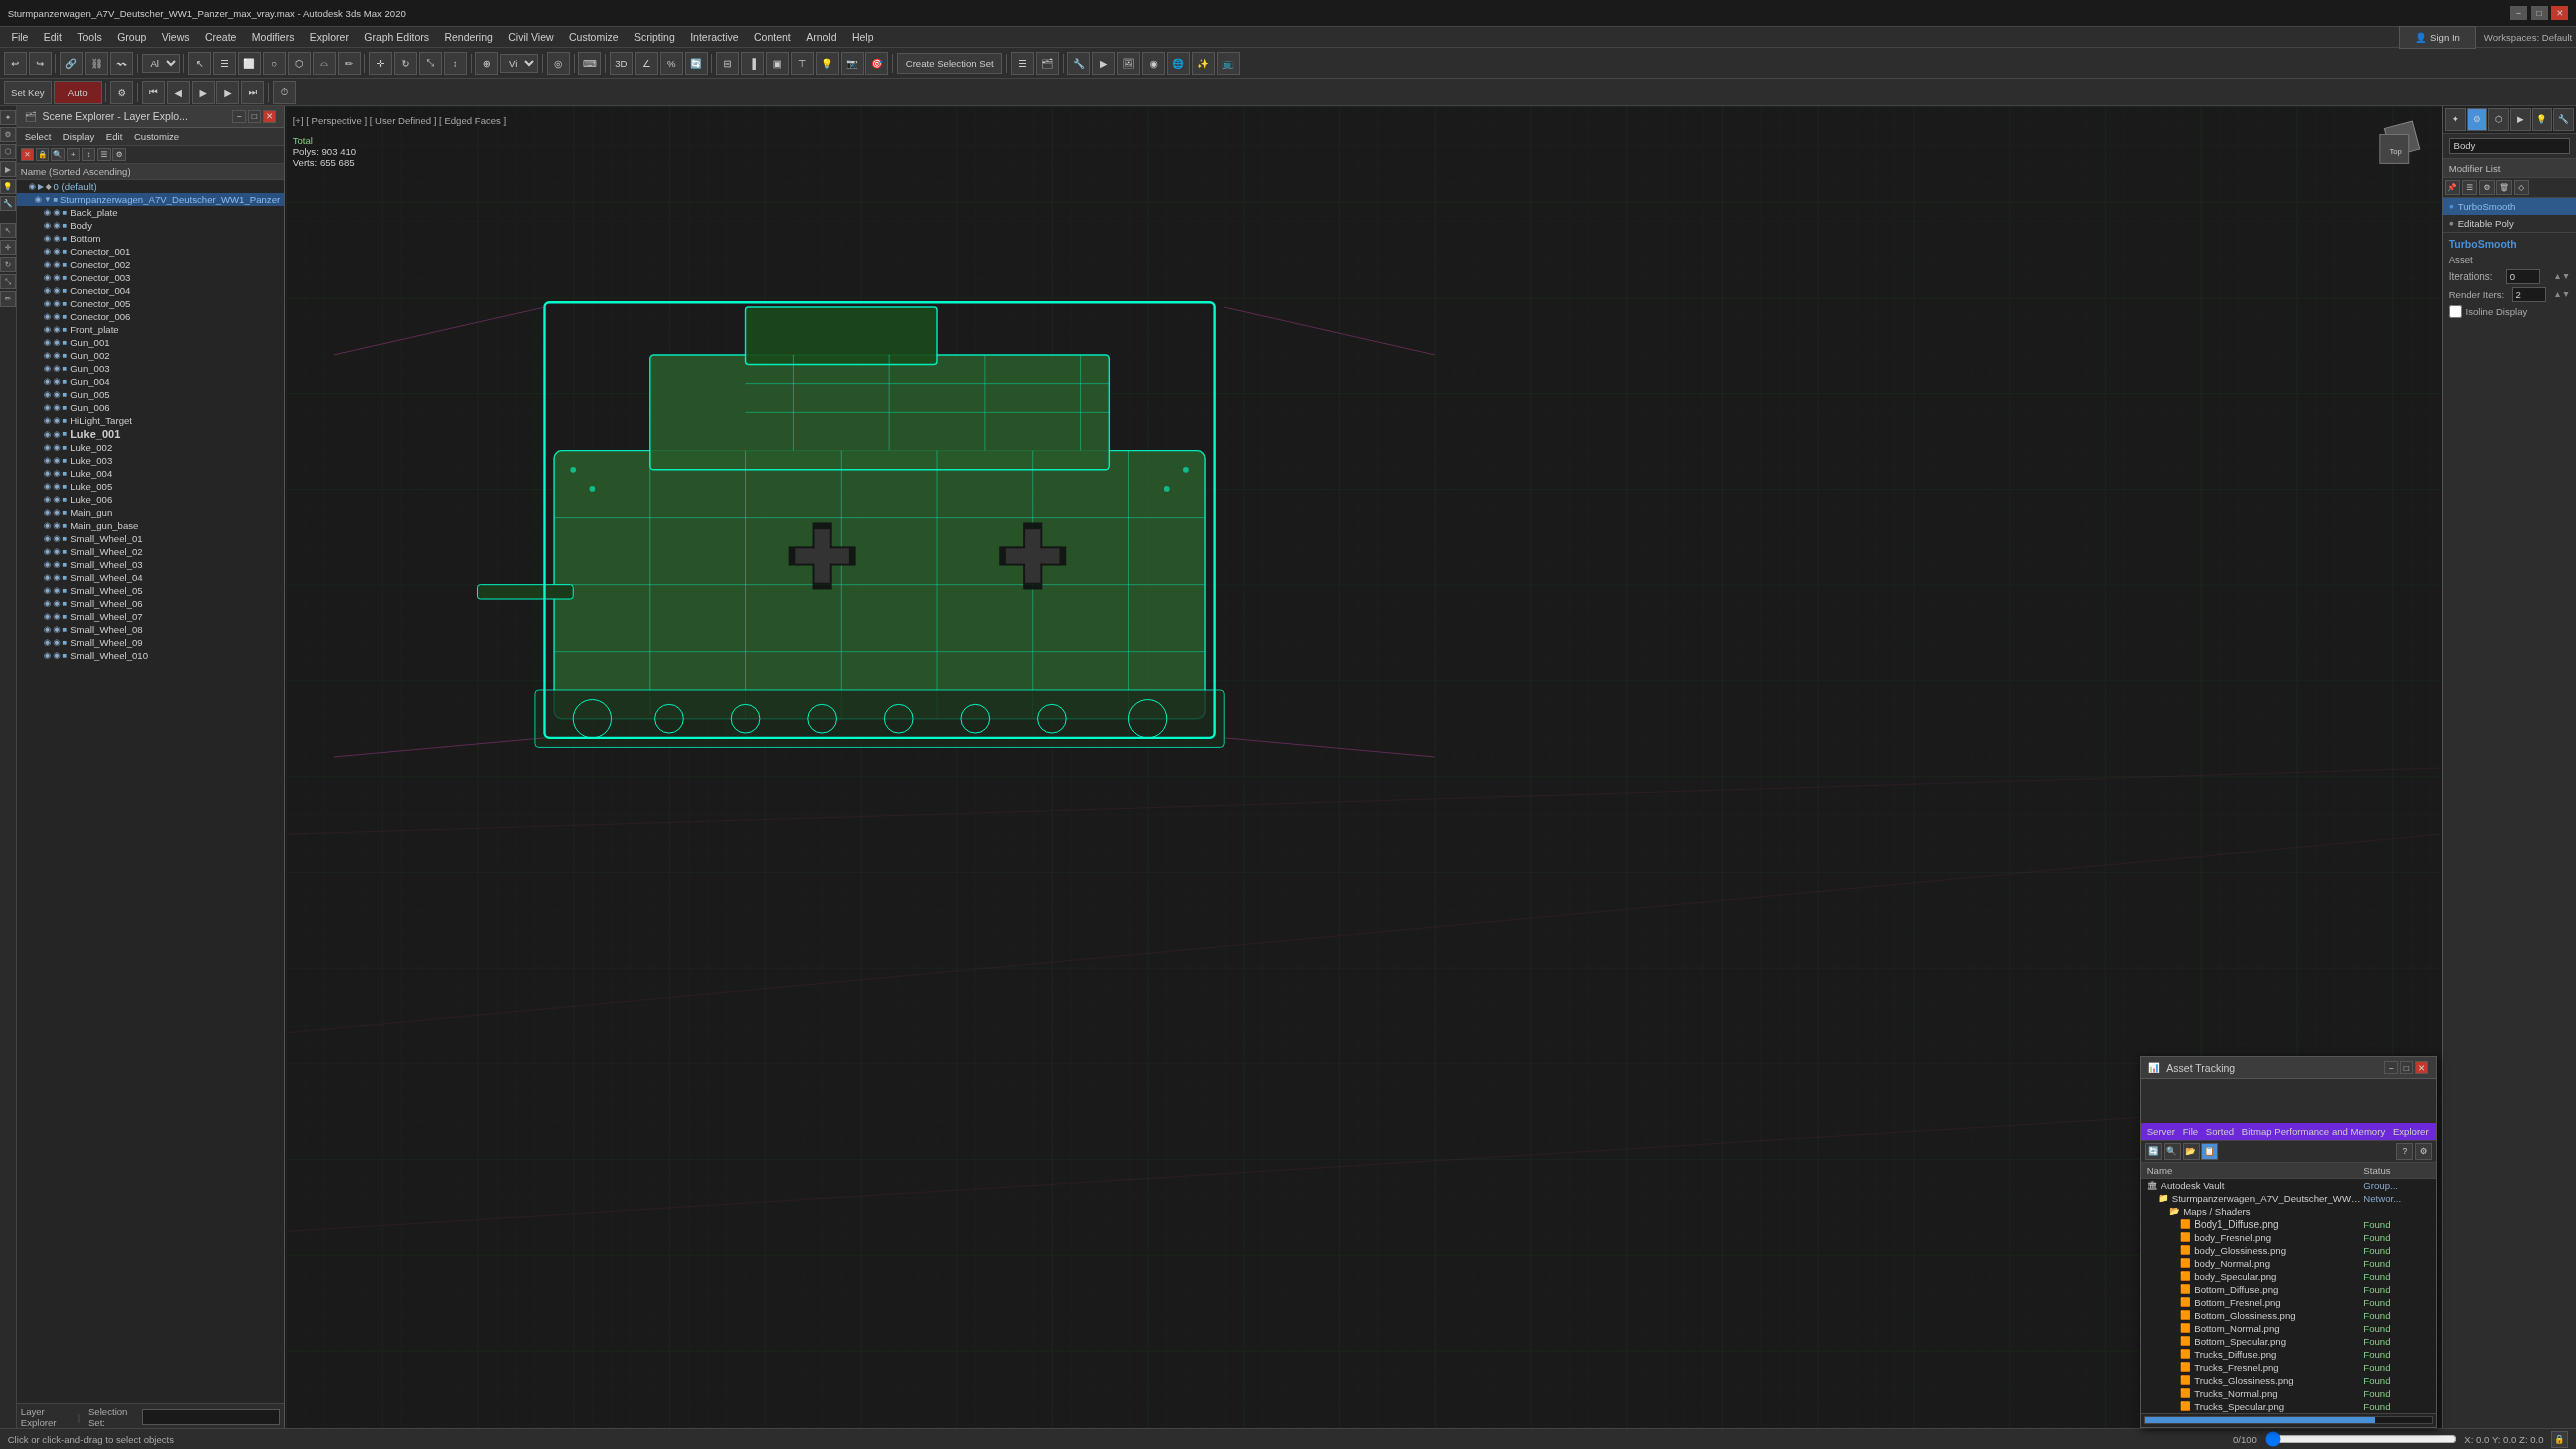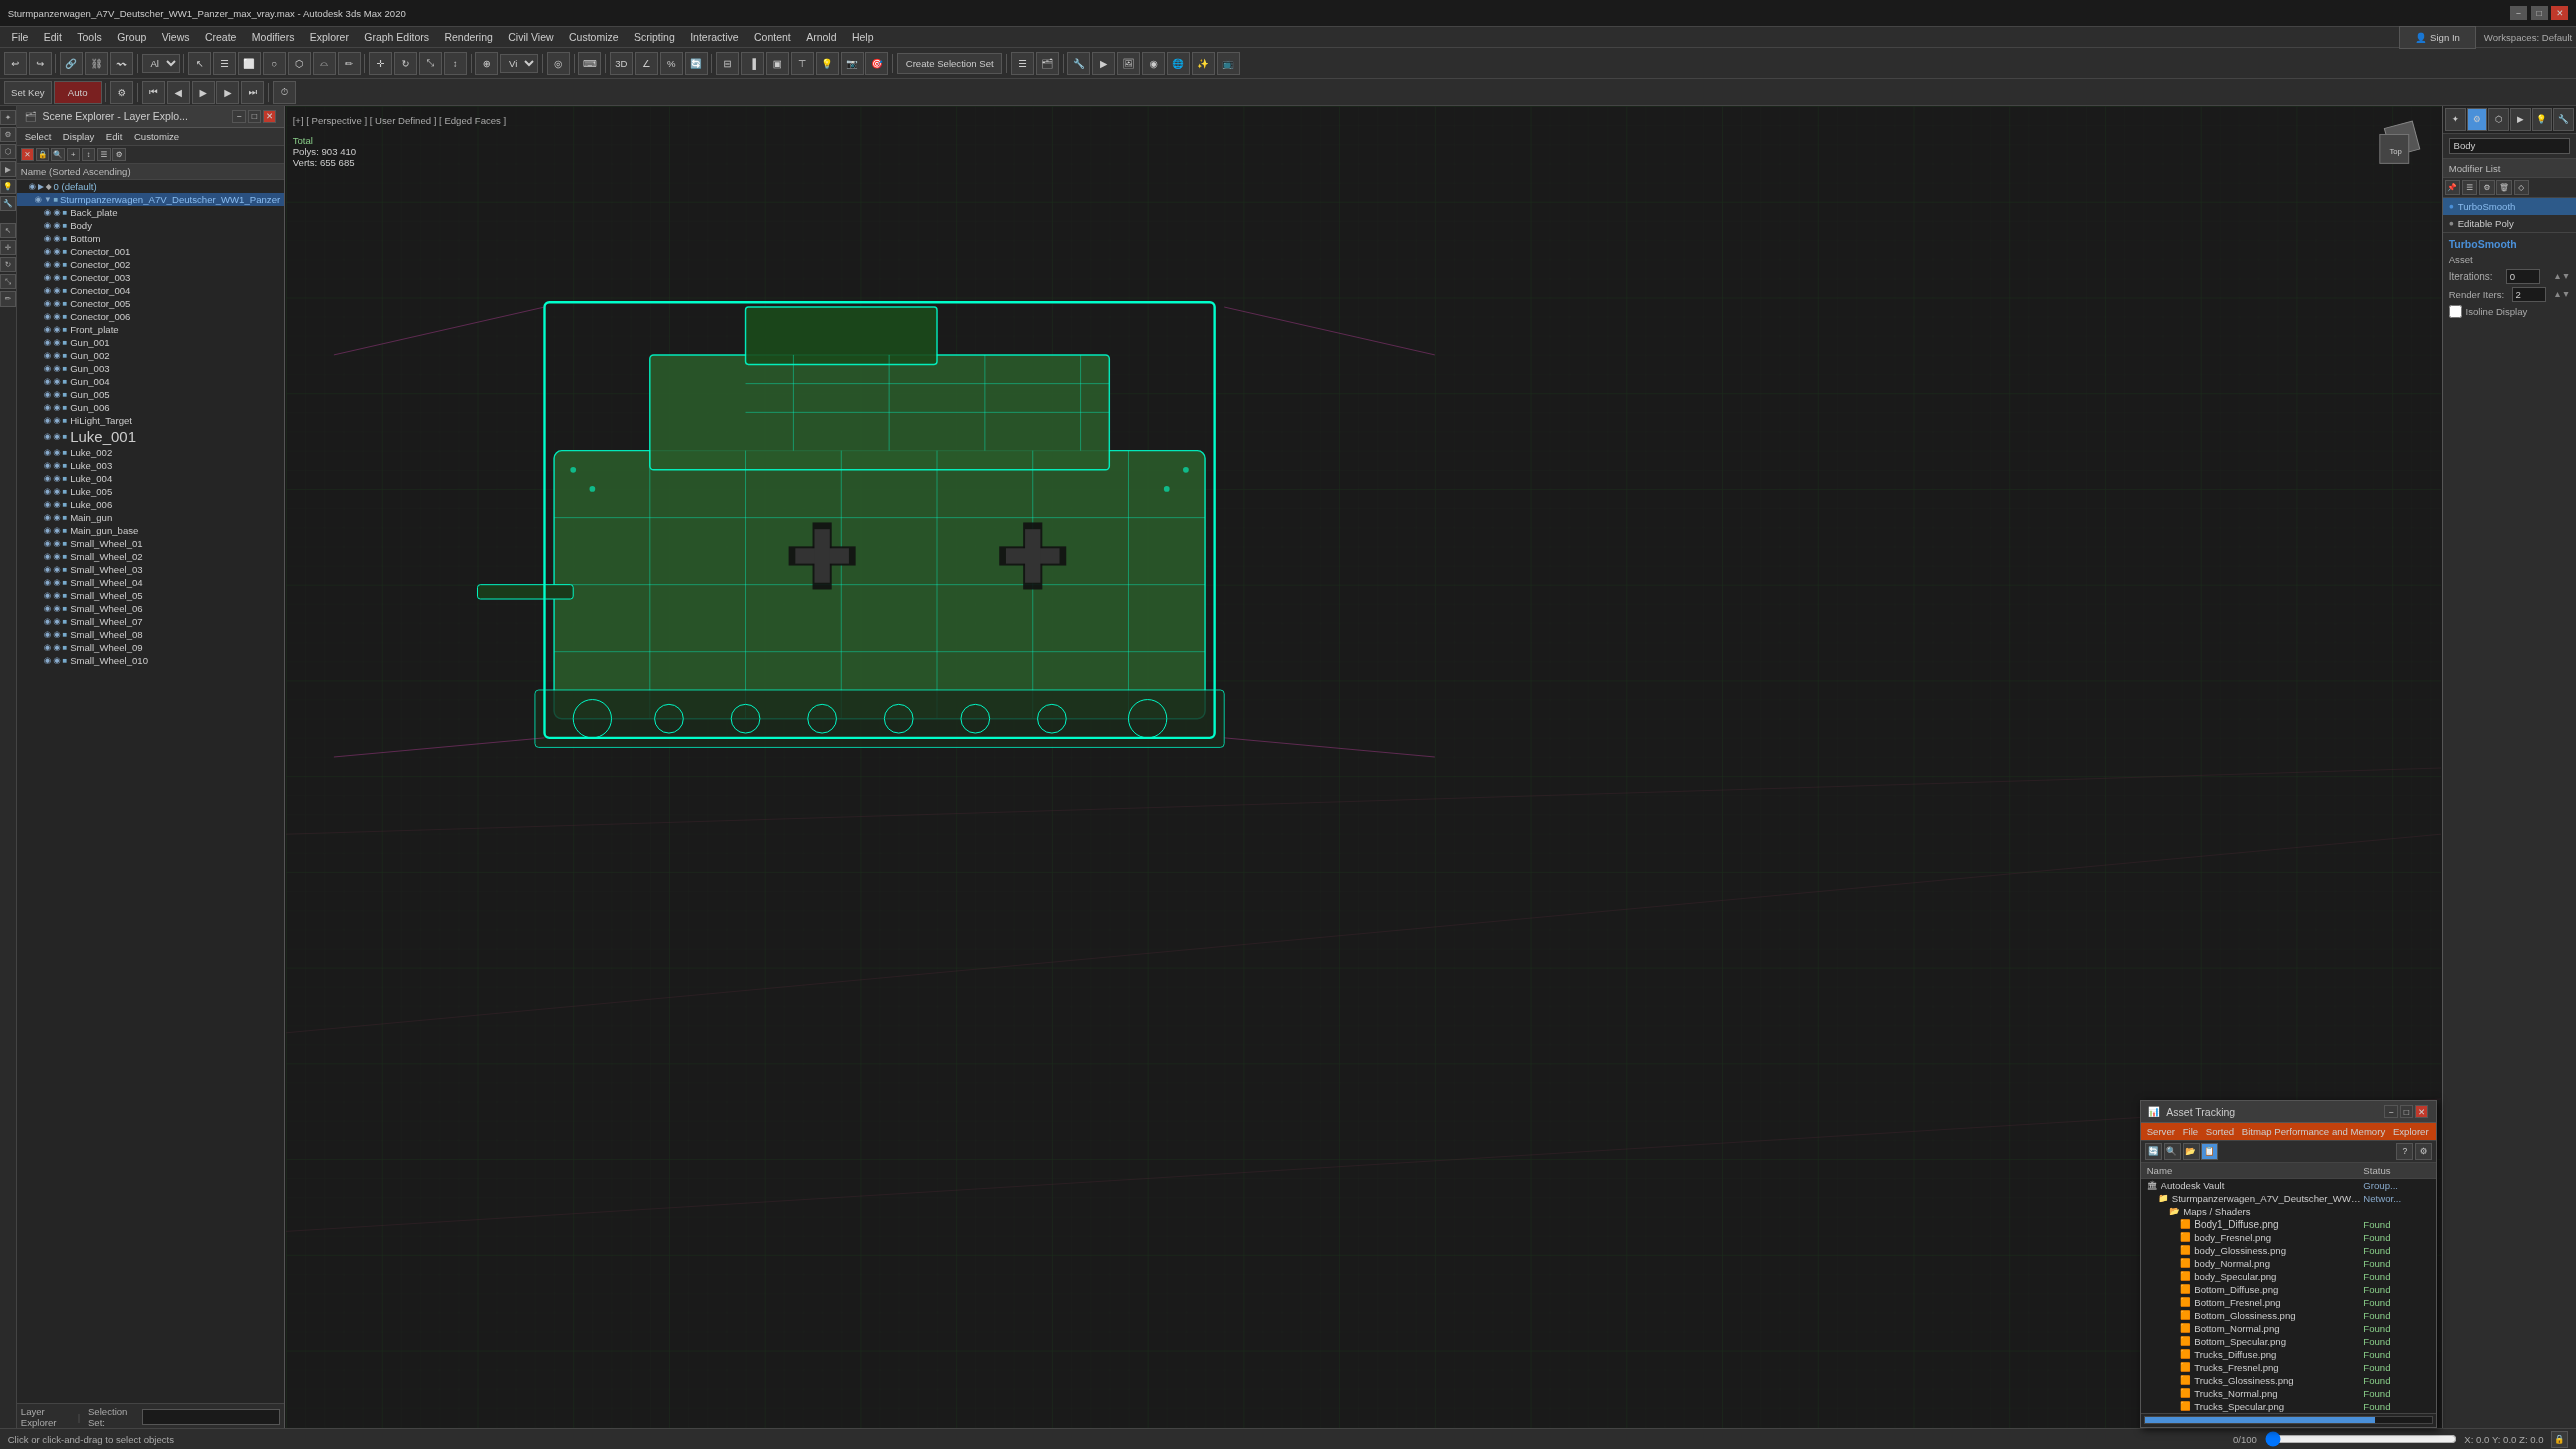--- a/index.html
+++ b/index.html
@@ -352,21 +352,21 @@
       <span style="color:#88aacc;margin-right:1.9px;font-size:8.6px;">◉</span>
       <span style="color:#88aacc;margin-right:1.9px;font-size:8.6px;">◉</span>
       <span style="color:#7ac;font-size:7.7px;margin-right:2.9px;">■</span>
       <span style="font-size:9.6px;color:#ccc;">HiLight_Target</span>
     </div>
           <div class="scene-item" style="padding: 1px 3.8px; display: flex; align-items: center; cursor: pointer;">
       <span style="width:23px;display:inline-block;"></span>
       <span style="color:#88aacc;margin-right:1.9px;font-size:8.6px;">◉</span>
       <span style="color:#88aacc;margin-right:1.9px;font-size:8.6px;">◉</span>
       <span style="color:#7ac;font-size:7.7px;margin-right:2.9px;">■</span>
-      <span style="font-size:15px;color:#ccc;">Luke_001</span>
+      <span style="font-size:11px;color:#ccc;font-weight:bold;">Luke_001</span>
     </div>
           <div class="scene-item" style="padding: 1px 3.8px; display: flex; align-items: center; cursor: pointer;">
       <span style="width:23px;display:inline-block;"></span>
       <span style="color:#88aacc;margin-right:1.9px;font-size:8.6px;">◉</span>
       <span style="color:#88aacc;margin-right:1.9px;font-size:8.6px;">◉</span>
       <span style="color:#7ac;font-size:7.7px;margin-right:2.9px;">■</span>
       <span style="font-size:9.6px;color:#ccc;">Luke_002</span>
     </div>
           <div class="scene-item" style="padding: 1px 3.8px; display: flex; align-items: center; cursor: pointer;">
       <span style="width:23px;display:inline-block;"></span>
@@ -662,21 +662,21 @@
     <div style="display:flex;align-items:center;gap:5.7px;">
       <span style="color:#aaa;font-size:9.6px;">📊</span>
       <span style="color:#ccc;font-size:10.5px;">Asset Tracking</span>
     </div>
     <div style="display:flex;gap:1.9px;">
       <button class="toolbar-btn" style="width:13.4px;height:13.4px;font-size:8.6px;">−</button>
       <button class="toolbar-btn" style="width:13.4px;height:13.4px;font-size:8.6px;">□</button>
       <button class="toolbar-btn" style="width:13.4px;height:13.4px;font-size:8.6px;background:#c0392b;">✕</button>
     </div>
   </div>
-  <div style="display:flex;gap:7.7px;padding:2.9px 5.7px;background:#c2410c;border-bottom:1px solid #444;">
+  <div style="display:flex;gap:7.7px;padding:2.9px 5.7px;background:#6d28d9;border-bottom:1px solid #444;margin-top:44px;">
     <span style="font-size:9.6px;color:#ccc;cursor:pointer;">Server</span>
     <span style="font-size:9.6px;color:#ccc;cursor:pointer;">File</span>
     <span style="font-size:9.6px;color:#ccc;cursor:pointer;">Sorted</span>
     <span style="font-size:9.6px;color:#ccc;cursor:pointer;">Bitmap Performance and Memory</span>
     <span style="font-size:9.6px;color:#ccc;cursor:pointer;">Explorer</span>
   </div>
   <div style="display:flex;gap:1.9px;padding:1.9px 3.8px;background:#2d2d2d;border-bottom:1px solid #444;">
     <button class="toolbar-btn" style="width:17px;height:17px;font-size:8.6px;">🔄</button>
     <button class="toolbar-btn" style="width:17px;height:17px;font-size:8.6px;">🔍</button>
     <button class="toolbar-btn" style="width:17px;height:17px;font-size:8.6px;">📂</button>

